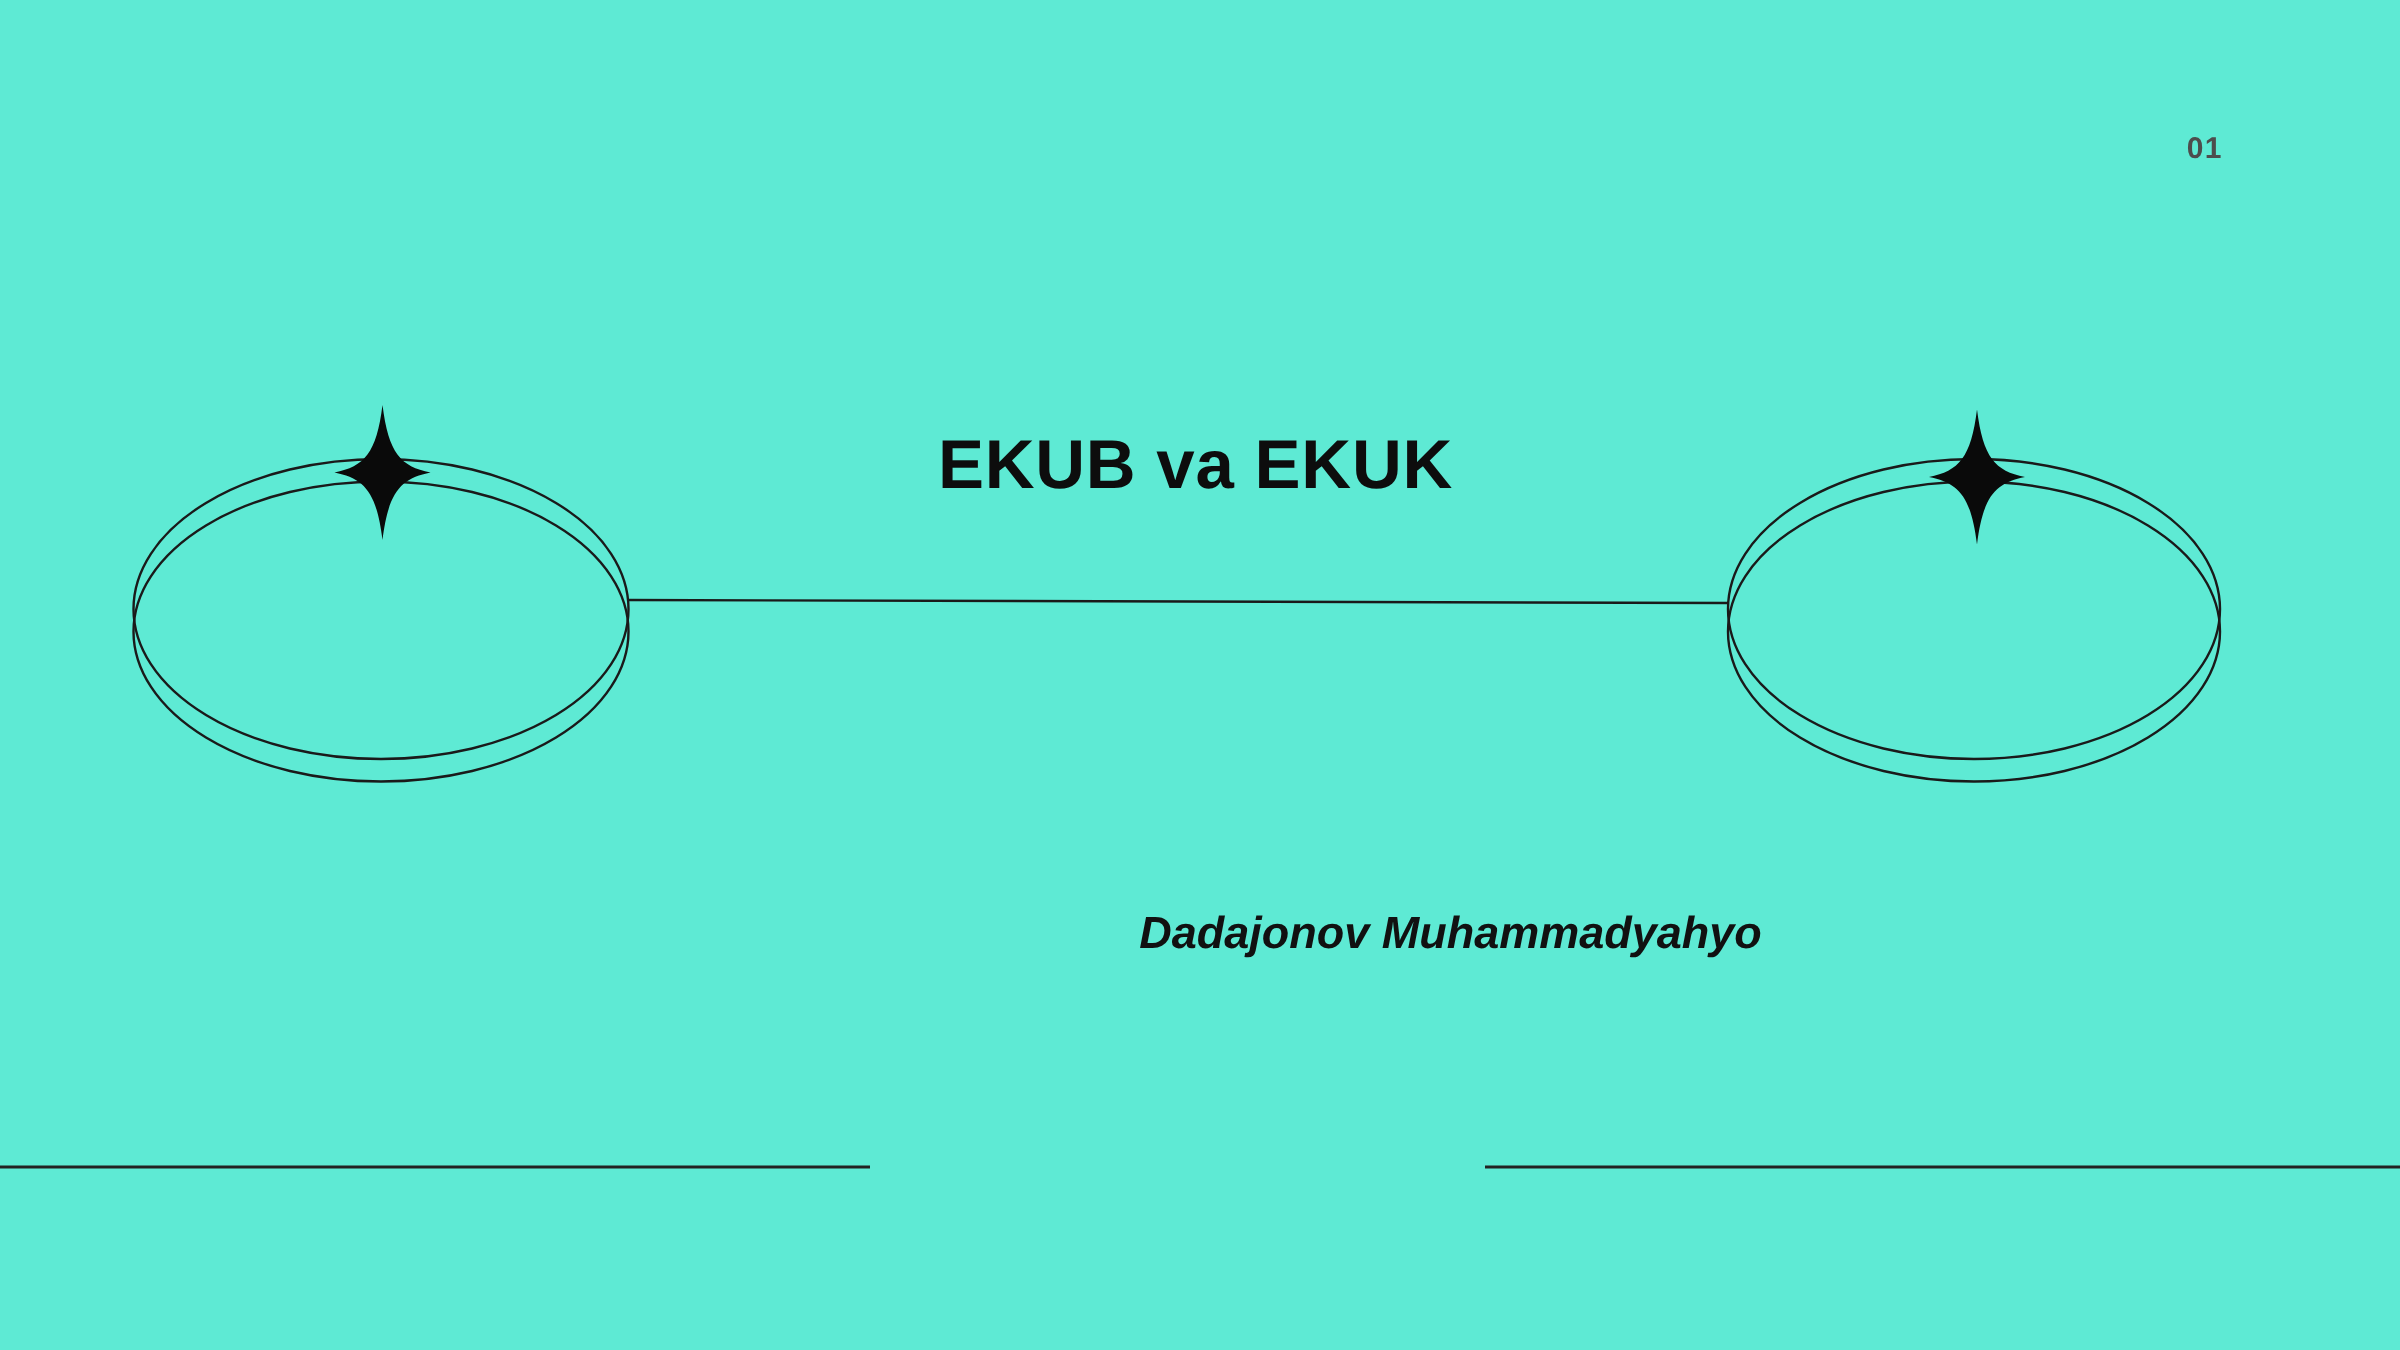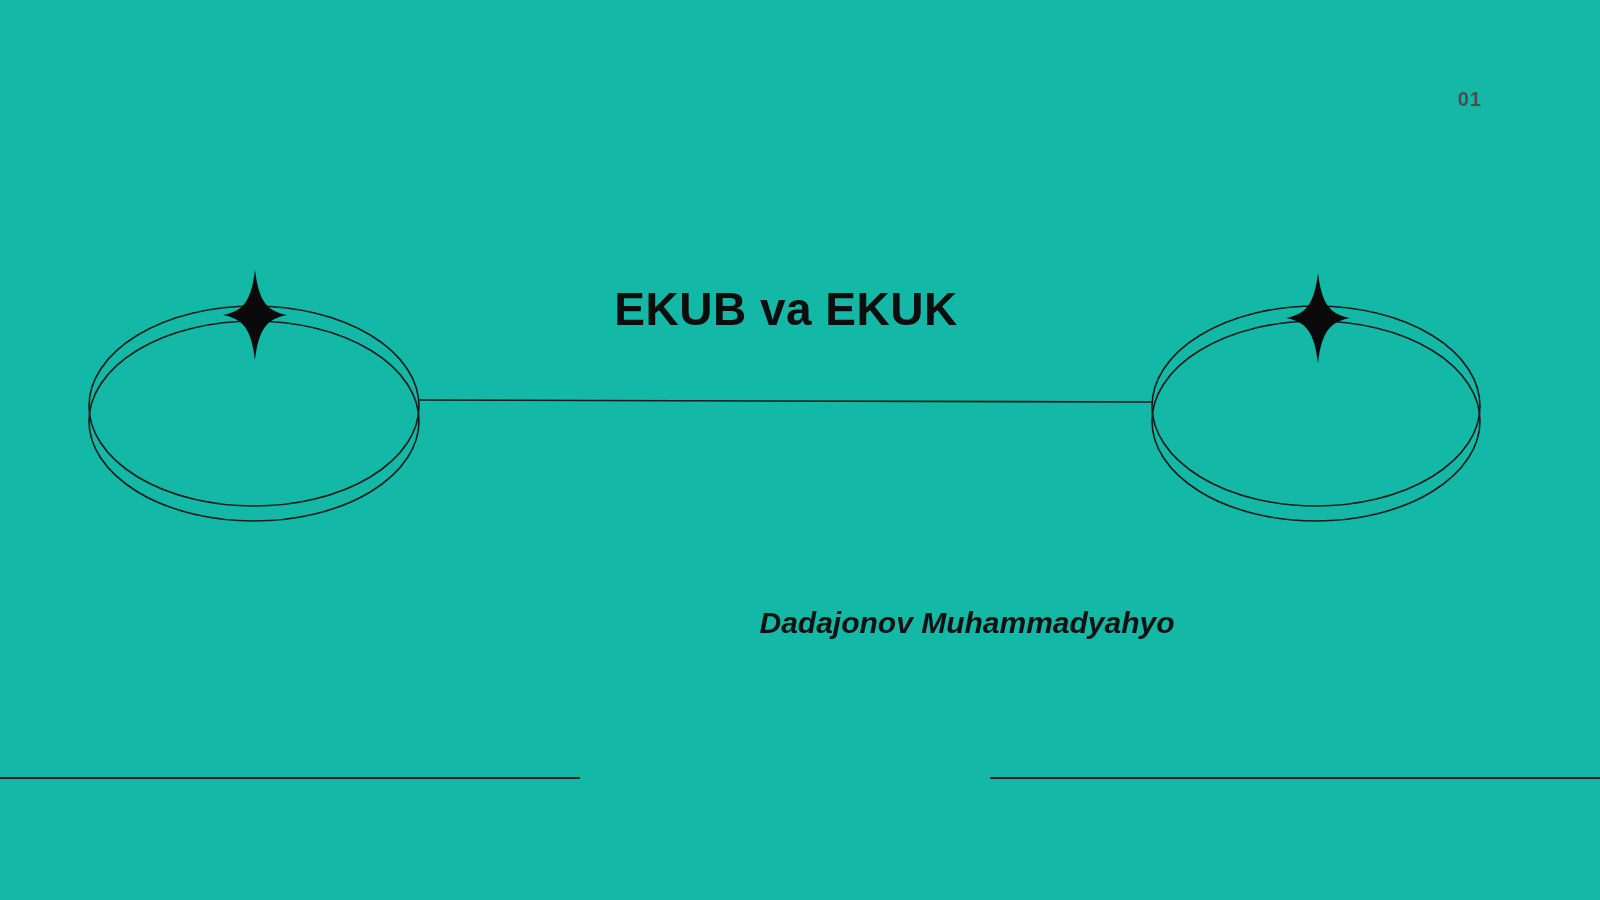--- a/index.html
+++ b/index.html
@@ -3,21 +3,21 @@
 <meta charset="utf-8">
 <style>
   * { margin: 0; padding: 0; box-sizing: border-box; }
   html, body { background: #ffffff; }
   body { font-family: "Liberation Sans", sans-serif; }
 
   .slide {
     position: relative;
     width: 1600px;
     height: 900px;
-    background: #14b8a6;
+    background: #5eead4;
     overflow: hidden;
   }
 
   .decor {
     position: absolute;
     inset: 0;
     width: 1600px;
     height: 900px;
     display: block;
   }
@@ -29,21 +29,21 @@
     font-size: 20px;
     font-weight: 600;
     letter-spacing: 1px;
     color: #4d4d4d;
     z-index: 3;
   }
 
   .title {
     position: absolute;
     top: 282px;
-    left: 1px;
+    left: 12px;
     width: 1570px;
     text-align: center;
     font-size: 46px;
     font-weight: 800;
     color: #0d0d0d;
     letter-spacing: 0.5px;
     z-index: 3;
   }
 
   .author {

